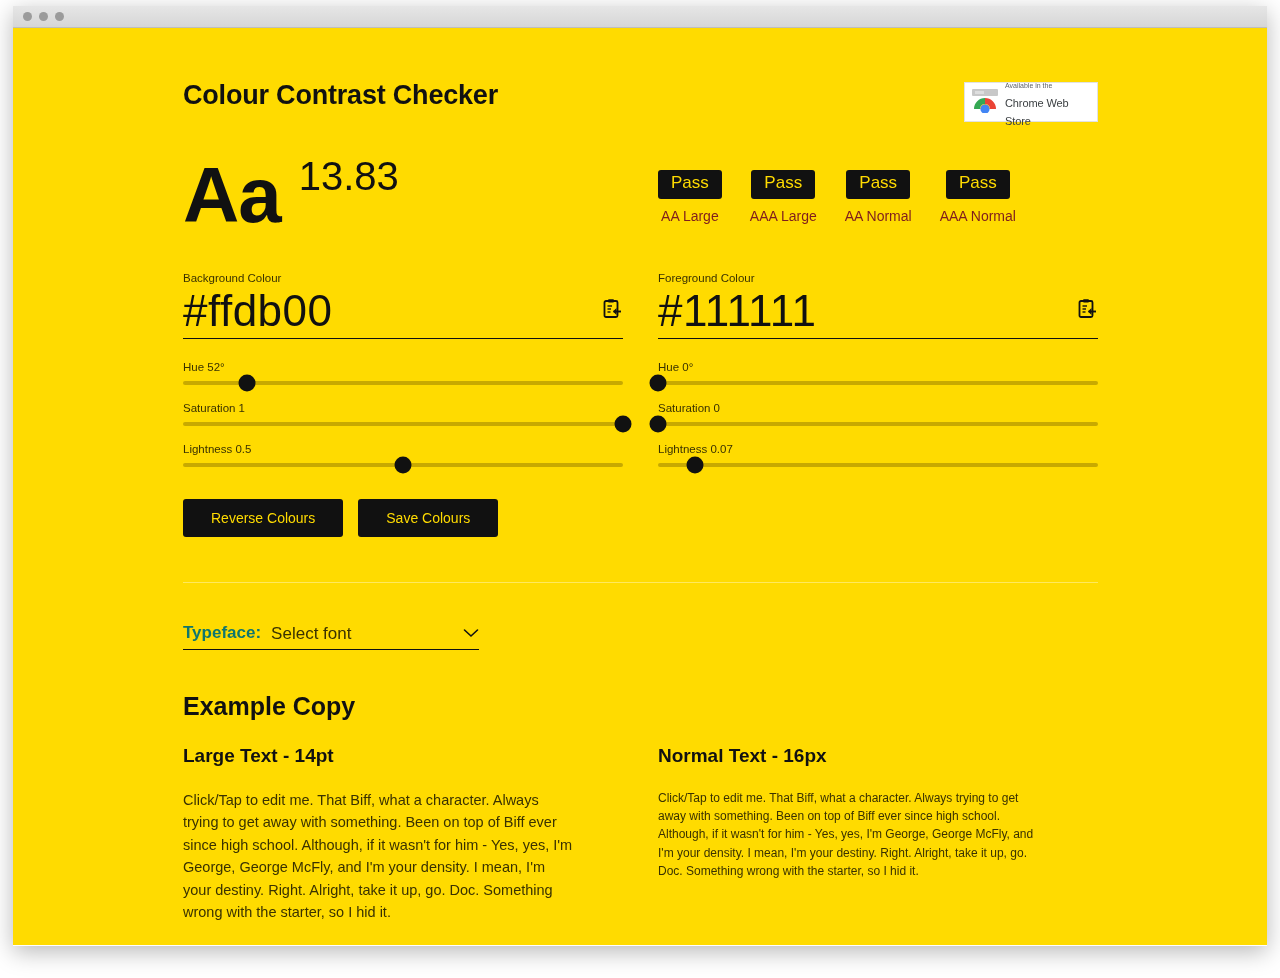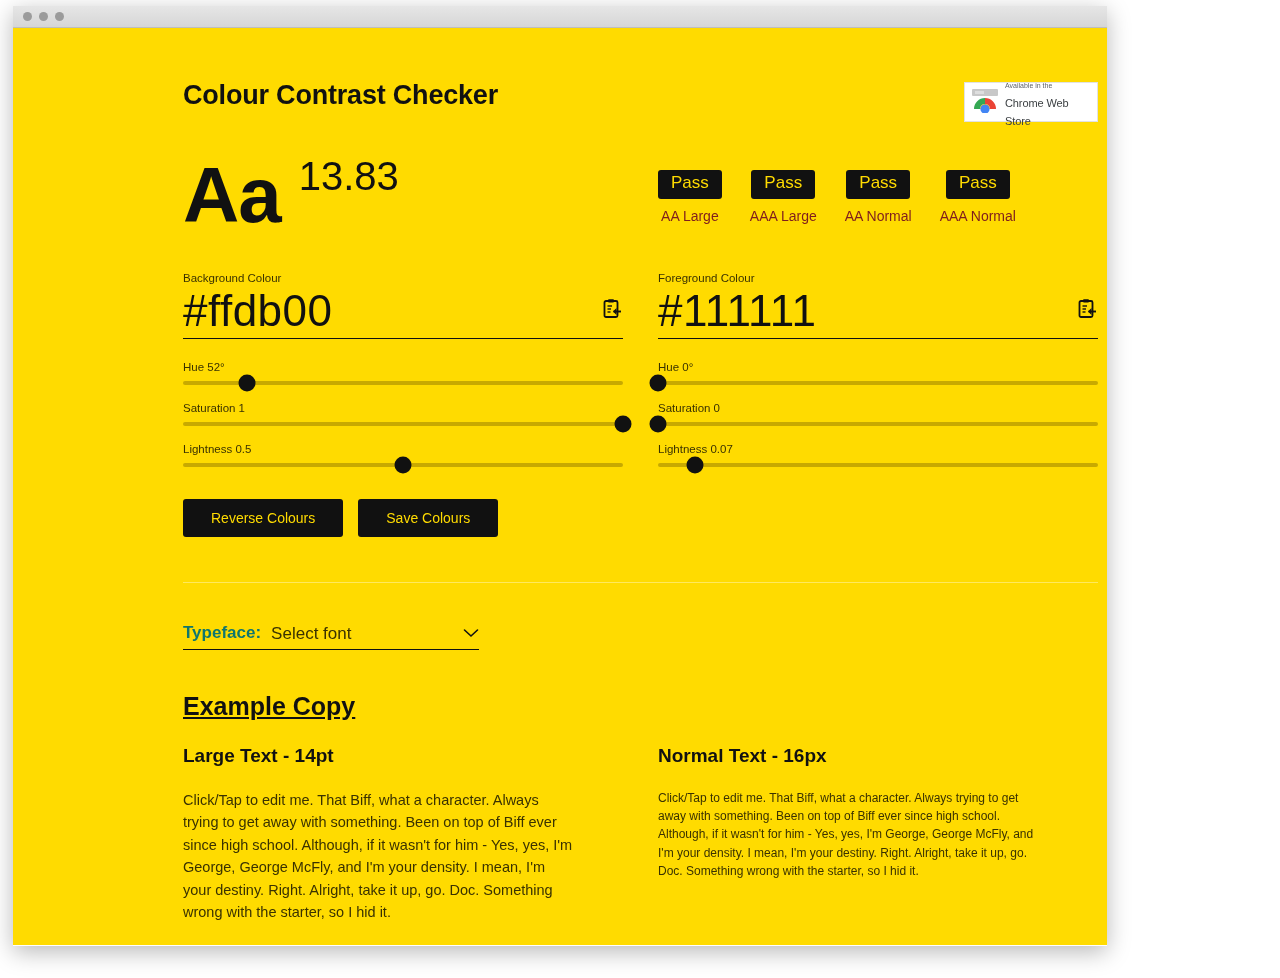--- a/index.html
+++ b/index.html
@@ -11,21 +11,21 @@
     overflow: hidden;
     font-family: "Liberation Sans", sans-serif;
     background: #ffffff;
   }
 
   
   #browser-window {
     position: absolute;
     left: 13px;
     top: 6px;
-    width: 1094px;
+    width: 1254px;
     height: 940px;
     background: #ffffff;
     box-shadow: 0 6px 22px rgba(0,0,0,0.28);
   }
 
   #titlebar {
     height: 22px;
     background: linear-gradient(#e6e6e6, #d6d6d6);
     border-bottom: 1px solid #bdbdbd;
     display: flex;
@@ -245,21 +245,20 @@
     appearance: none;
   }
   #typeface-chevron { cursor: pointer; margin-left: 4px; }
 
   
   #example-heading {
     font-size: 25px;
     font-weight: bold;
     color: #111111;
     margin-top: 42px;
-    text-decoration: underline;
   }
   .example-columns {
     display: flex;
     gap: 35px;
     margin-top: 24px;
   }
   .example-col { width: 440px; }
   .example-subheading {
     font-size: 19px;
     font-weight: bold;

